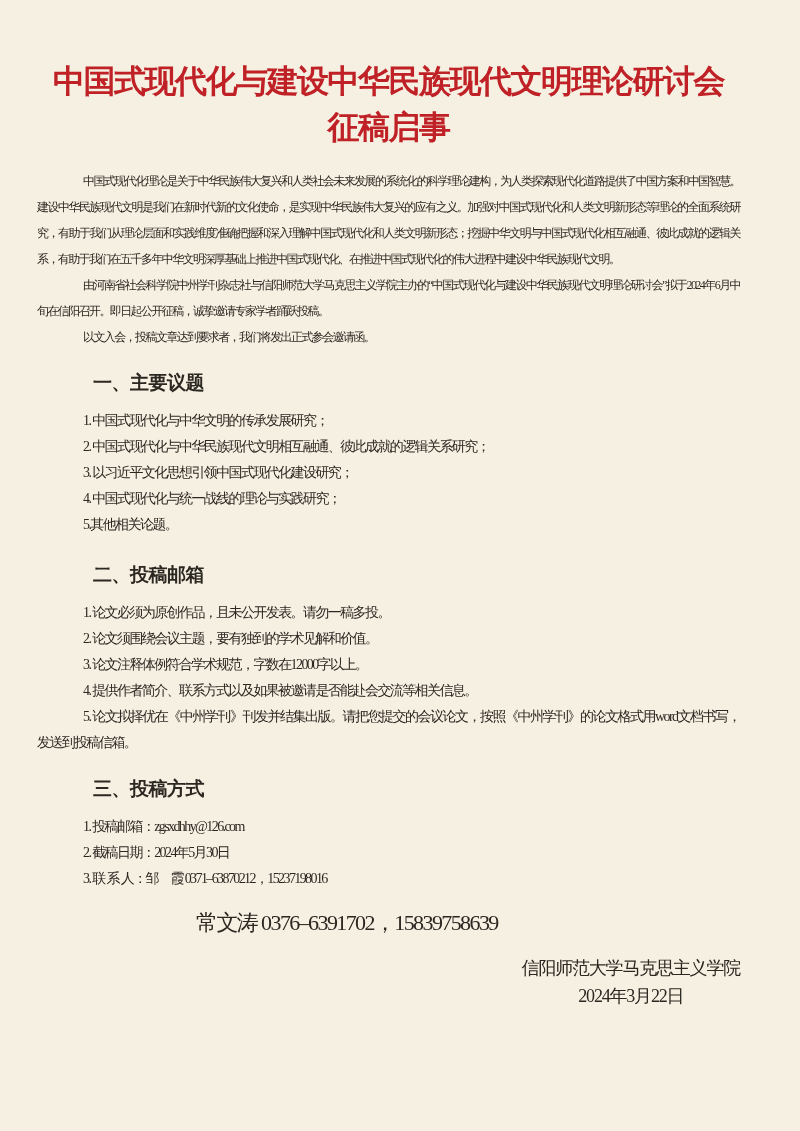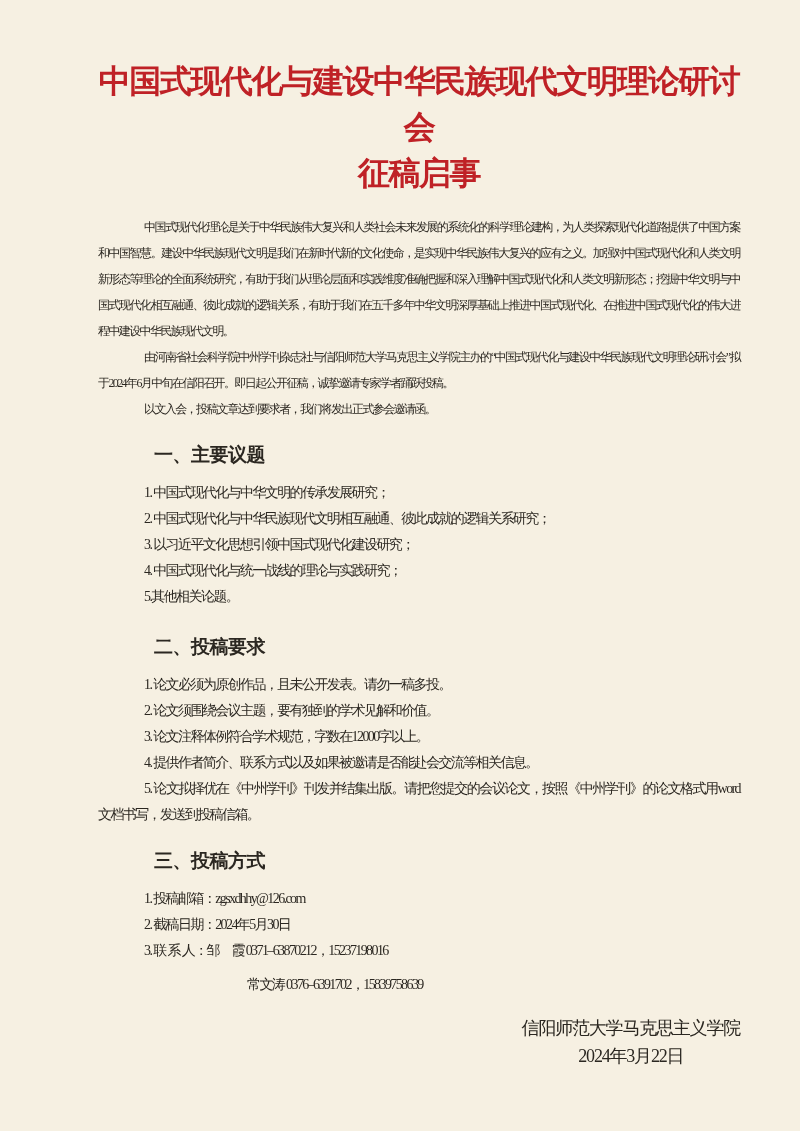--- a/index.html
+++ b/index.html
@@ -8,21 +8,21 @@
     height: 1131px;
     background: #f6f0e2;
     color: #2b2721;
     font-family: "Liberation Serif", "DejaVu Serif", serif;
     overflow: hidden;
   }
   .page {
     box-sizing: border-box;
     width: 800px;
     height: 889px;
-    padding: 58px 60px 0 98px;
+    padding: 58px 60px 0 37px;
   }
   .doc-title {
     margin: 0;
     color: #bf2126;
     font-weight: 700;
     font-size: 32px;
     line-height: 46px;
     letter-spacing: -1.5px;
     text-align: center;
   }
@@ -50,22 +50,22 @@
   .sec-heading + .item, .item + .item { margin-top: 0; }
   .item {
     margin: 0;
     font-size: 14px;
     line-height: 26px;
     letter-spacing: -1.6px;
     text-indent: 46px;
     text-align: justify;
   }
   .contact-continuation {
-    margin: 8px;
-    font-size: 14px;
+    margin: 18px;
+    font-size: 22px;
     line-height: 26px;
     letter-spacing: -1.6px;
     text-indent: 0;
     padding-left: 141px;
   }
   .signature {
     width: fit-content;
     margin: 16px 0 0 auto;
     font-size: 18px;
     line-height: 28px;
@@ -93,21 +93,21 @@
   <div>
     <h2 class="sec-heading mt-h1">一、主要议题</h2>
     <p class="item">1. 中国式现代化与中华文明的传承发展研究；</p>
     <p class="item">2. 中国式现代化与中华民族现代文明相互融通、彼此成就的逻辑关系研究；</p>
     <p class="item">3. 以习近平文化思想引领中国式现代化建设研究；</p>
     <p class="item">4. 中国式现代化与统一战线的理论与实践研究；</p>
     <p class="item">5.其他相关论题。</p>
   </div>
 
   <div>
-    <h2 class="sec-heading mt-h2">二、投稿要求</h2>
+    <h2 class="sec-heading mt-h2">二、投稿邮箱</h2>
     <p class="item">1. 论文必须为原创作品，且未公开发表。请勿一稿多投。</p>
     <p class="item">2. 论文须围绕会议主题，要有独到的学术见解和价值。</p>
     <p class="item">3. 论文注释体例符合学术规范，字数在12000字以上。</p>
     <p class="item">4. 提供作者简介、联系方式以及如果被邀请是否能赴会交流等相关信息。</p>
     <p class="item">5. 论文拟择优在《中州学刊》刊发并结集出版。请把您提交的会议论文，按照《中州学刊》的论文格式用word文档书写，发送到投稿信箱。</p>
   </div>
 
   <div>
     <h2 class="sec-heading mt-h3">三、投稿方式</h2>
     <p class="item">1. 投稿邮箱：zgsxdhhy@126.com</p>

